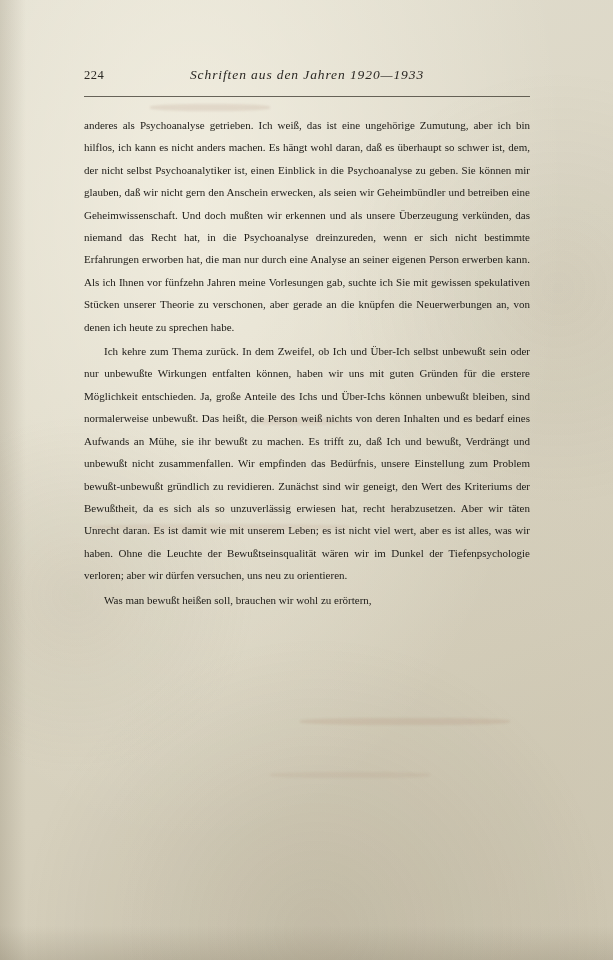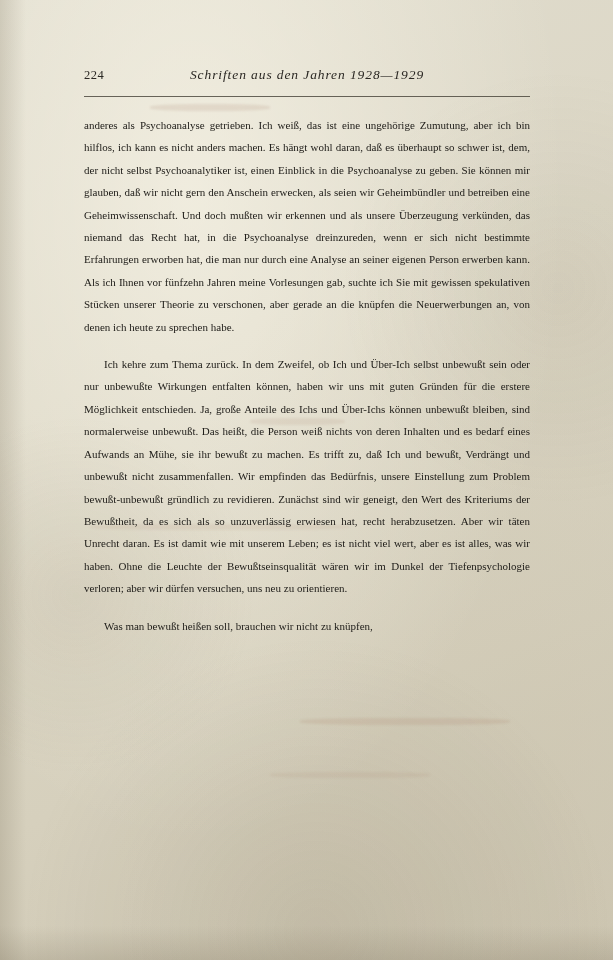--- a/index.html
+++ b/index.html
@@ -79,21 +79,21 @@
     text-align: justify;
     text-justify: inter-word;
     hyphens: manual;
   }
   .body p {
     margin: 0;
     text-indent: 0;
   }
   .body p + p {
     text-indent: 20px;
-    margin-top: 15px;
+    margin-top: 2px;
   }
   
   .smudge {
     position: absolute;
     pointer-events: none;
     background: rgba(150,100,80,0.13);
     border-radius: 40%;
     filter: blur(1px);
   }
   .s1 { left: 150px; top: 104px; width: 120px; height: 7px; }
@@ -125,24 +125,24 @@
   <div class="smudge s1"></div>
   <div class="smudge s2"></div>
   <div class="smudge s3"></div>
   <div class="smudge s4"></div>
   <div class="smudge s5"></div>
 
   <div class="content">
 
     <div class="head">
       <div class="folio">224</div>
-      <div class="runtitle">Schriften aus den Jahren 1928—1929</div>
+      <div class="runtitle">Schriften aus den Jahren 1920—1933</div>
     </div>
     <div class="rule"></div>
 
     <div class="body">
       <p>anderes als Psychoanalyse getrieben. Ich weiß, das ist eine ungehörige Zumutung, aber ich bin hilflos, ich kann es nicht anders machen. Es hängt wohl daran, daß es überhaupt so schwer ist, dem, der nicht selbst Psychoanalytiker ist, einen Einblick in die Psychoanalyse zu geben. Sie können mir glauben, daß wir nicht gern den Anschein erwecken, als seien wir Geheimbündler und betreiben eine Geheimwissenschaft. Und doch mußten wir erkennen und als unsere Überzeugung verkünden, das niemand das Recht hat, in die Psychoanalyse dreinzureden, wenn er sich nicht bestimmte Erfahrungen erworben hat, die man nur durch eine Analyse an seiner eigenen Person erwerben kann. Als ich Ihnen vor fünfzehn Jahren meine Vorlesungen gab, suchte ich Sie mit gewissen spekulativen Stücken unserer Theorie zu verschonen, aber gerade an die knüpfen die Neuerwerbungen an, von denen ich heute zu sprechen habe.</p>
       <p>Ich kehre zum Thema zurück. In dem Zweifel, ob Ich und Über-Ich selbst unbewußt sein oder nur unbewußte Wirkungen entfalten können, haben wir uns mit guten Gründen für die erstere Möglichkeit entschieden. Ja, große Anteile des Ichs und Über-Ichs können unbewußt bleiben, sind normalerweise unbewußt. Das heißt, die Person weiß nichts von deren Inhalten und es bedarf eines Aufwands an Mühe, sie ihr bewußt zu machen. Es trifft zu, daß Ich und bewußt, Verdrängt und unbewußt nicht zusammenfallen. Wir empfinden das Bedürfnis, unsere Einstellung zum Problem bewußt-unbewußt gründlich zu revidieren. Zunächst sind wir geneigt, den Wert des Kriteriums der Bewußtheit, da es sich als so unzuverlässig erwiesen hat, recht herabzusetzen. Aber wir täten Unrecht daran. Es ist damit wie mit unserem Leben; es ist nicht viel wert, aber es ist alles, was wir haben. Ohne die Leuchte der Bewußtseinsqualität wären wir im Dunkel der Tiefenpsychologie verloren; aber wir dürfen versuchen, uns neu zu orientieren.</p>
-      <p>Was man bewußt heißen soll, brauchen wir nicht zu knüpfen,</p>
+      <p>Was man bewußt heißen soll, brauchen wir wohl zu erörtern,</p>
     </div>
 
   </div>
 </div>
 
 </body></html>

